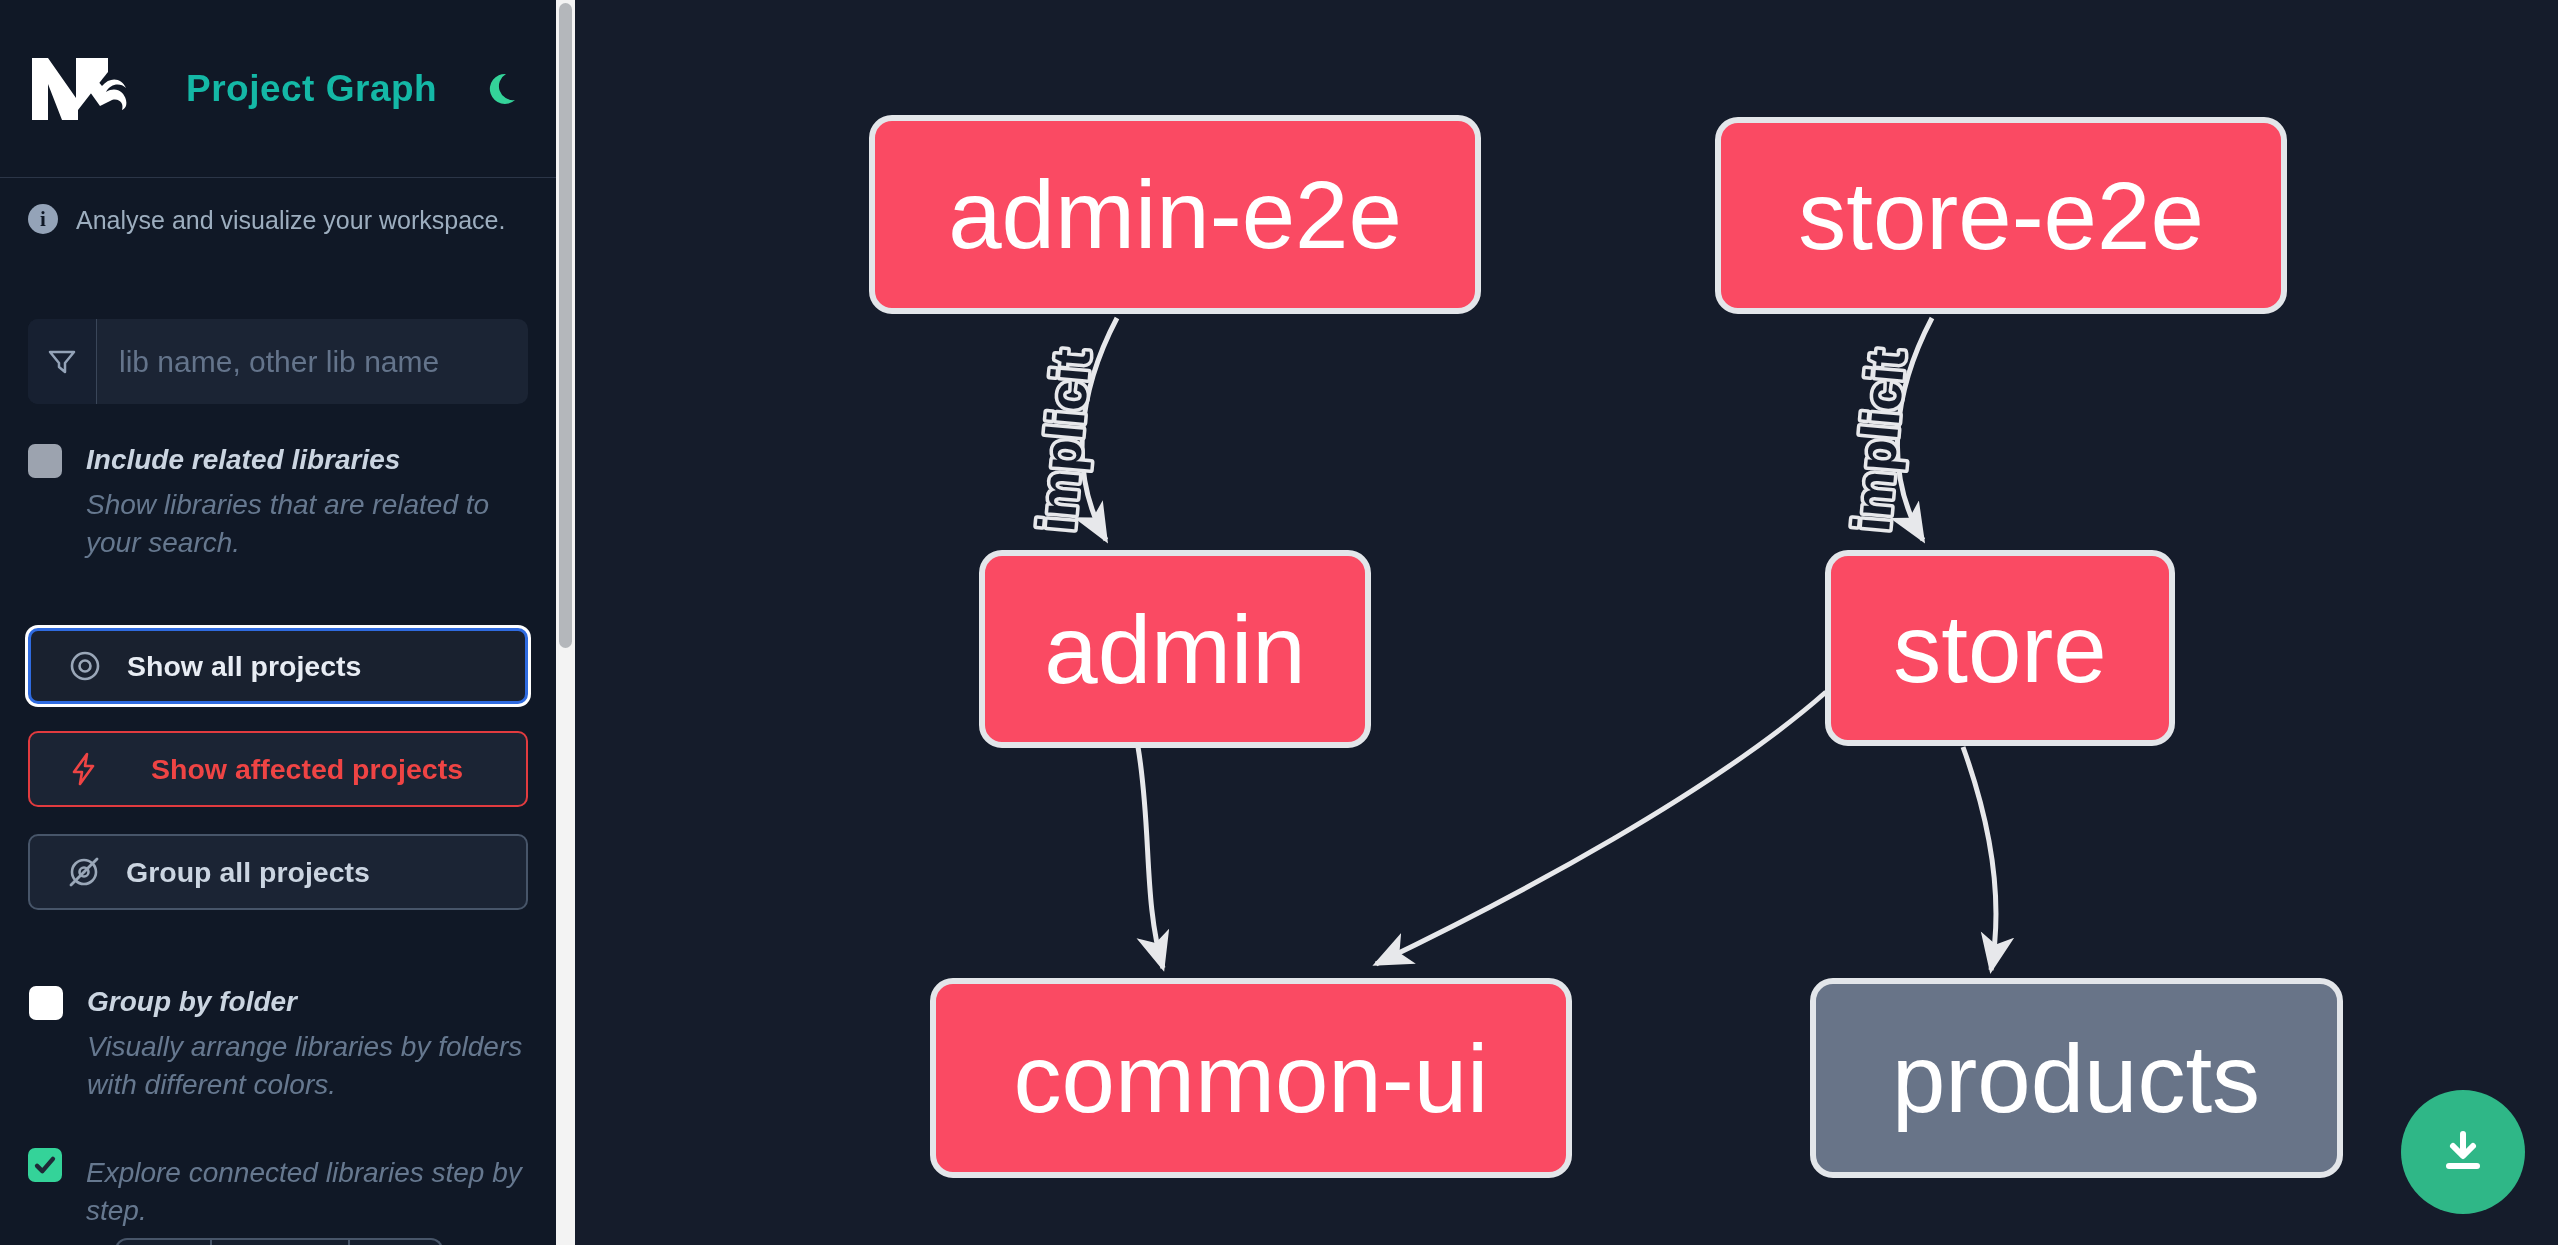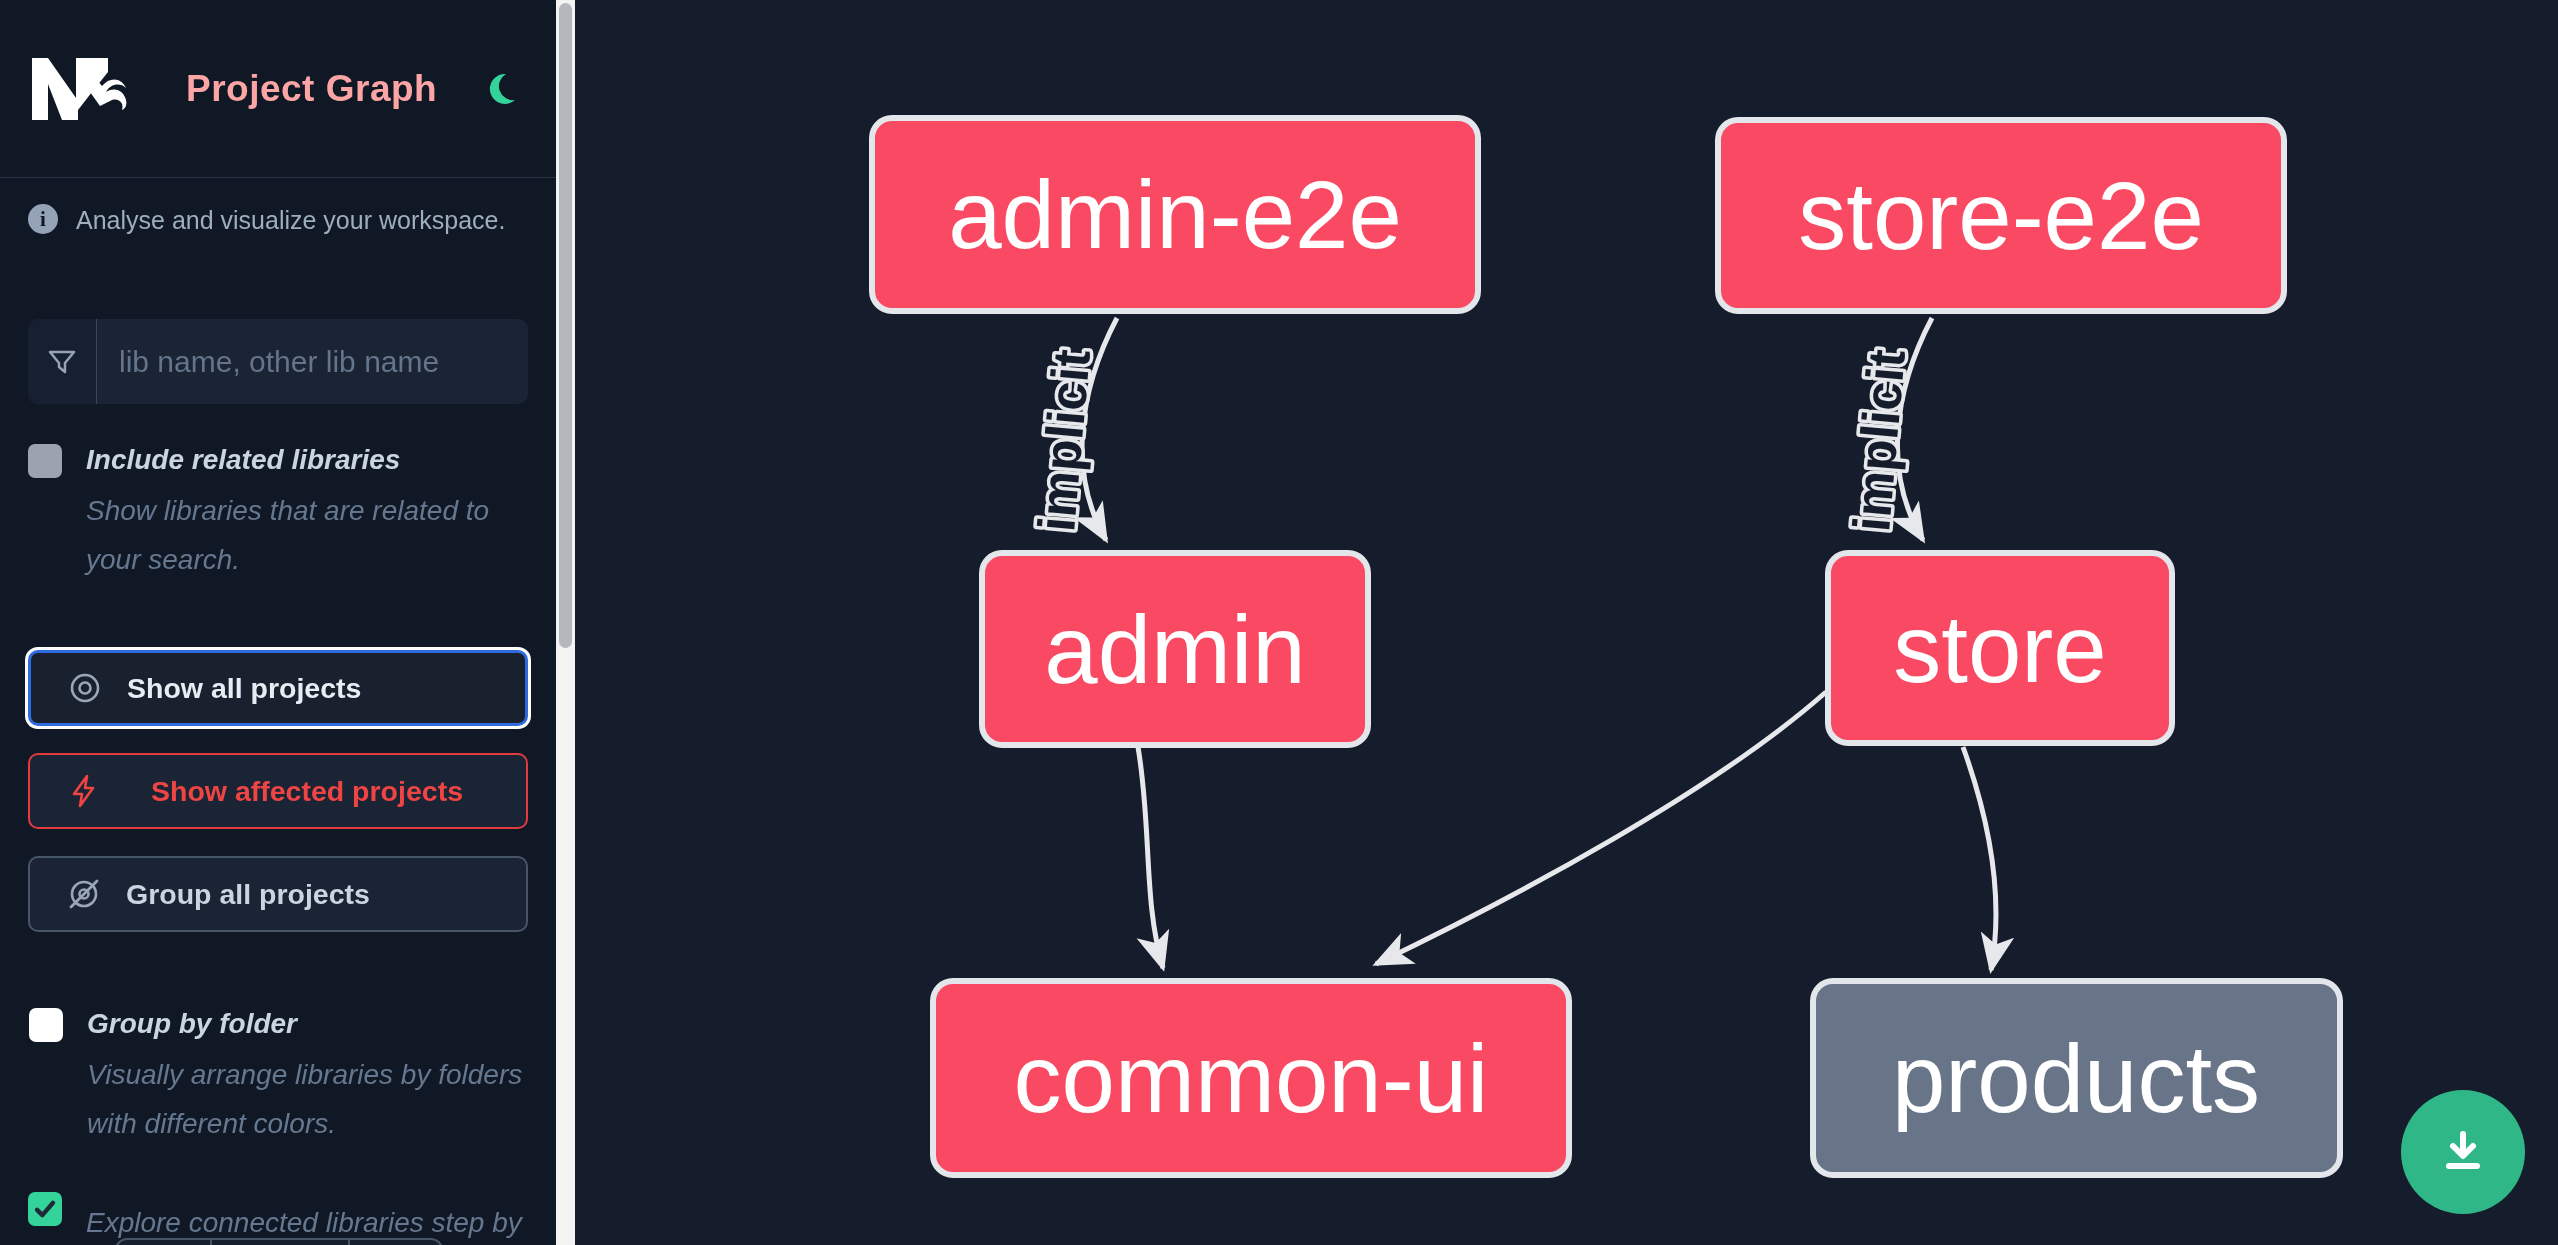--- a/index.html
+++ b/index.html
@@ -13,21 +13,21 @@
                      background:#f3f3f3; }
   .scrollbar-thumb { position:absolute; left:3px; top:3px; width:13px; height:645px;
                      background:#b4b7bb; border-radius:7px; }
   .canvas { position:absolute; left:575px; top:0; width:1983px; height:1245px;
             background:#151c2b; }
 
   
   .sb-header { height:178px; display:flex; align-items:center; padding:0 38px 0 30px;
                border-bottom:1px solid #2b3547; }
   .nx-logo { width:98px; height:66px; flex:0 0 auto; }
-  .sb-title { font-size:37px; font-weight:700; color:#fca5a5; margin-left:58px; letter-spacing:.5px; }
+  .sb-title { font-size:37px; font-weight:700; color:#14b8a6; margin-left:58px; letter-spacing:.5px; }
   .theme-toggle { margin-left:auto; width:36px; height:36px; cursor:pointer; }
 
   .sb-content { padding:0 28px; }
 
   
   .info-row { display:flex; align-items:flex-start; margin-top:26px; }
   .info-icon { width:30px; height:30px; border-radius:50%; background:#94a3b8; color:#101826;
                font-family:"Liberation Serif", serif; font-weight:700; font-size:21px;
                display:flex; align-items:center; justify-content:center; flex:0 0 auto; }
   .info-text { margin-left:18px; font-size:25px; color:#9daebf; padding-top:2px; }
@@ -44,21 +44,21 @@
 
   
   .cb-row { display:flex; align-items:flex-start; }
   .cb-box { width:34px; height:34px; border-radius:7px; flex:0 0 auto; margin-top:2px;
             display:flex; align-items:center; justify-content:center; cursor:pointer; }
   .cb-gray  { background:#9ca3af; }
   .cb-white { background:#ffffff; }
   .cb-green { background:#34d399; }
   .cb-texts { margin-left:24px; width:440px;font-style:italic; }
   .cb-label { font-size:28px; font-weight:700; color:#cbd5e1; line-height:36px; }
-  .cb-desc  { font-size:28px; color:#66788f; line-height:49px; margin-top:8px; }
+  .cb-desc  { font-size:28px; color:#66788f; line-height:38px; margin-top:8px; }
 
   
   .btn { width:500px; height:76px; display:flex; align-items:center; padding:0 36px;
          background:#1b2434; border:2px solid #475569; border-radius:10px;
          cursor:pointer; }
   .btn + .btn { margin-top:27px; }
   .btn-label { margin-left:24px; font-size:28.5px; font-weight:600; color:#cbd5e1; }
   .btn-focused { border:3px solid #2f6be0; box-shadow:0 0 0 3px #ffffff; background:#19212f; }
   .btn-focused .btn-label { color:#e8edf4; }
   .btn-affected { border-color:#e23b3f;gap:25px; }

